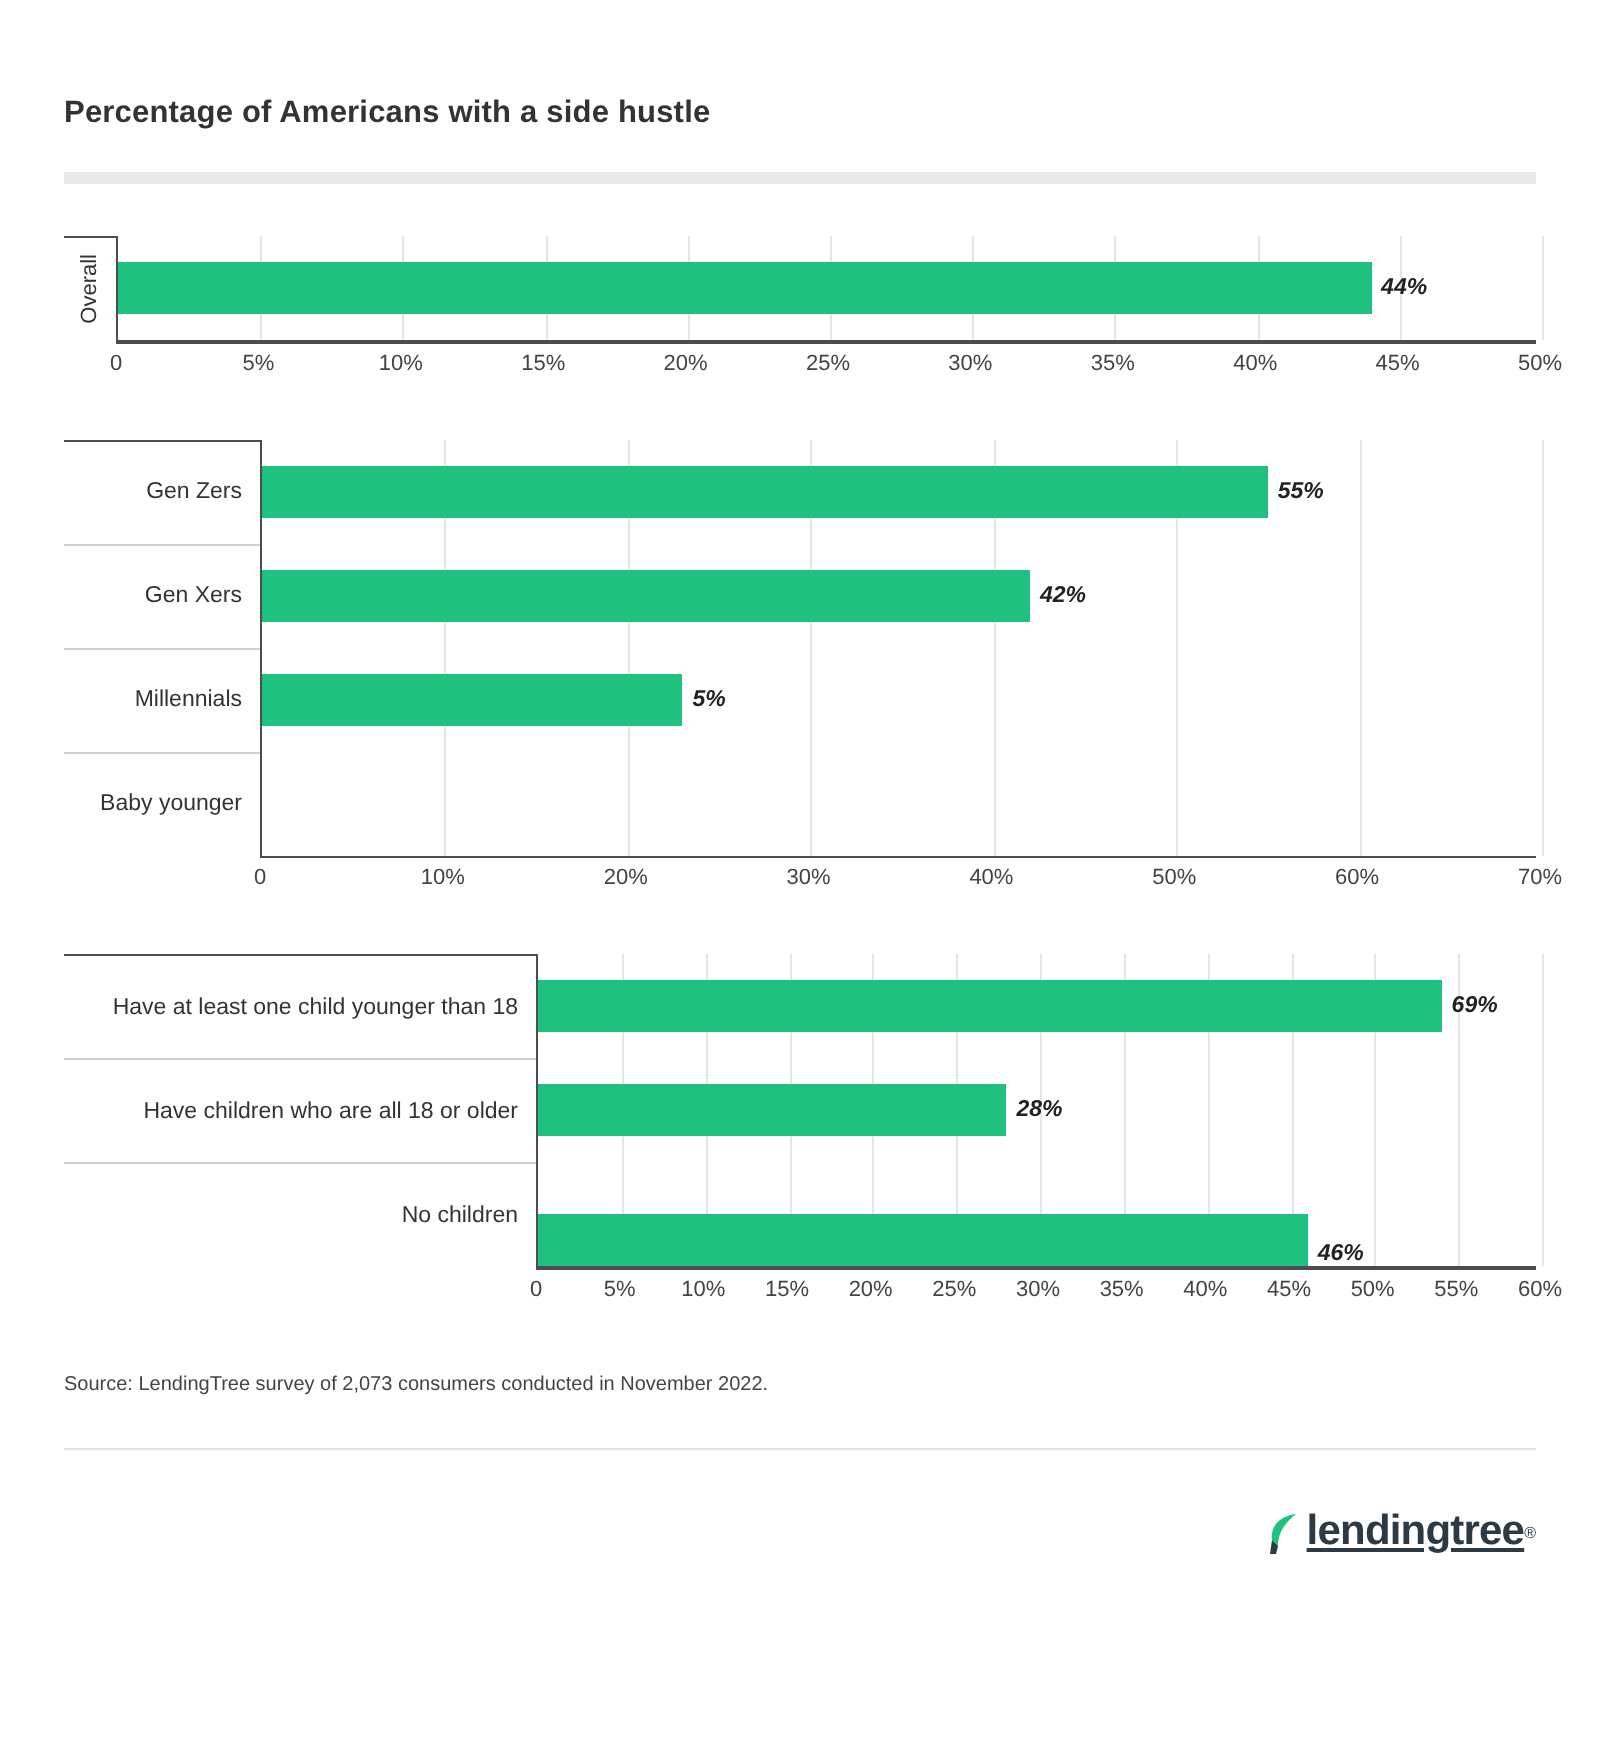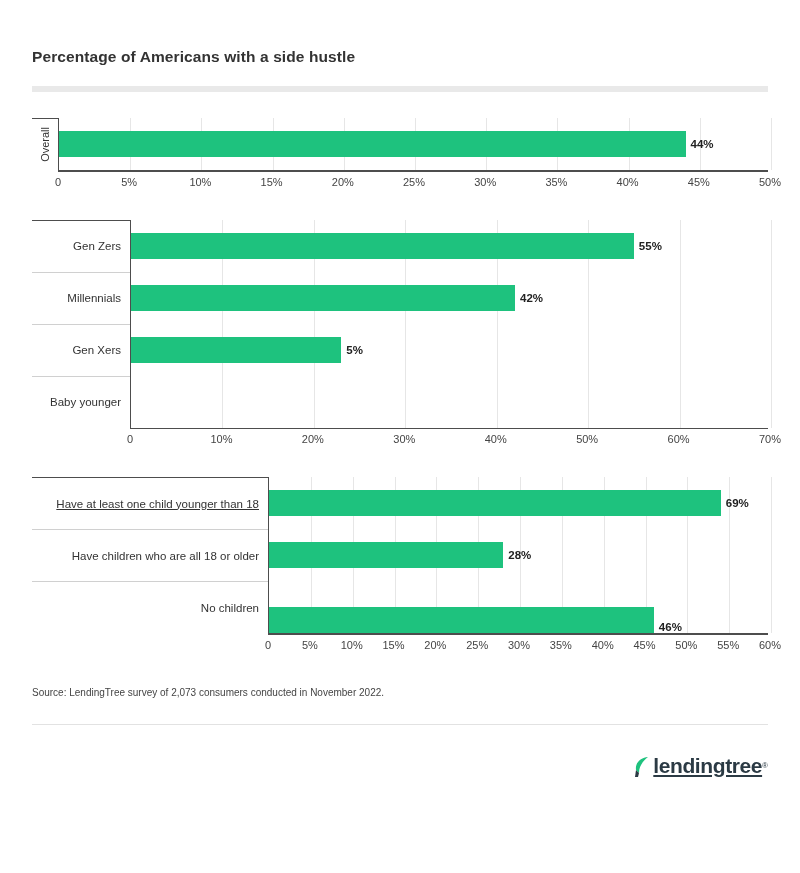--- a/index.html
+++ b/index.html
@@ -47,20 +47,21 @@
   .cat-col {
     position: relative;
     flex: 0 0 auto;
     box-sizing: border-box;
   }
   .plot-col {
     position: relative;
     flex: 1 1 auto;
     box-sizing: border-box;
     border-left: 1.5px solid #4d4d4d;
+    font-style: italic;
   }
   .cat-cell {
     display: flex;
     align-items: center;
     justify-content: flex-end;
     box-sizing: border-box;
     padding-right: 9px;
     font-size: 11.5px;
     color: #333333;
     border-top: 1px solid #d0d0d0;
@@ -221,22 +222,22 @@
             <div class="tick" style="left: 712px;">50%</div>
           </div>
       </div>
     </div>
   </div>
 
   <div class="chart-block">
     <div class="chart-inner">
       <div class="cat-col" id="cat-col-1" style="width:98px;">
           <div class="cat-cell first" style="height: 52px;">Gen Zers</div>
+          <div class="cat-cell" style="height: 52px;">Gen Xers</div>
           <div class="cat-cell" style="height: 52px;">Millennials</div>
-          <div class="cat-cell" style="height: 52px;">Gen Xers</div>
           <div class="cat-cell" style="height: 52px;">Baby younger</div>
         </div>
       <div class="plot-col" id="plot-col-1">
         <div class="gridlines" id="grid-1">
             <div class="gridline" style="left: 91.4286px;"></div>
             <div class="gridline" style="left: 182.857px;"></div>
             <div class="gridline" style="left: 274.286px;"></div>
             <div class="gridline" style="left: 365.714px;"></div>
             <div class="gridline" style="left: 457.143px;"></div>
             <div class="gridline" style="left: 548.571px;"></div>
@@ -272,21 +273,21 @@
             <div class="tick" style="left: 548.571px;">60%</div>
             <div class="tick" style="left: 640px;">70%</div>
           </div>
       </div>
     </div>
   </div>
 
   <div class="chart-block">
     <div class="chart-inner">
       <div class="cat-col" id="cat-col-2" style="width:236px;">
-          <div class="cat-cell first" style="height: 52px; text-decoration: underline;">Have at least one child younger than 18</div>
+          <div class="cat-cell first" style="height: 52px;">Have at least one child younger than 18</div>
           <div class="cat-cell" style="height: 52px;">Have children who are all 18 or older</div>
           <div class="cat-cell" style="height: 52px;">No children</div>
         </div>
       <div class="plot-col" id="plot-col-2">
         <div class="gridlines" id="grid-2">
             <div class="gridline" style="left: 41.8333px;"></div>
             <div class="gridline" style="left: 83.6667px;"></div>
             <div class="gridline" style="left: 125.5px;"></div>
             <div class="gridline" style="left: 167.333px;"></div>
             <div class="gridline" style="left: 209.167px;"></div>

